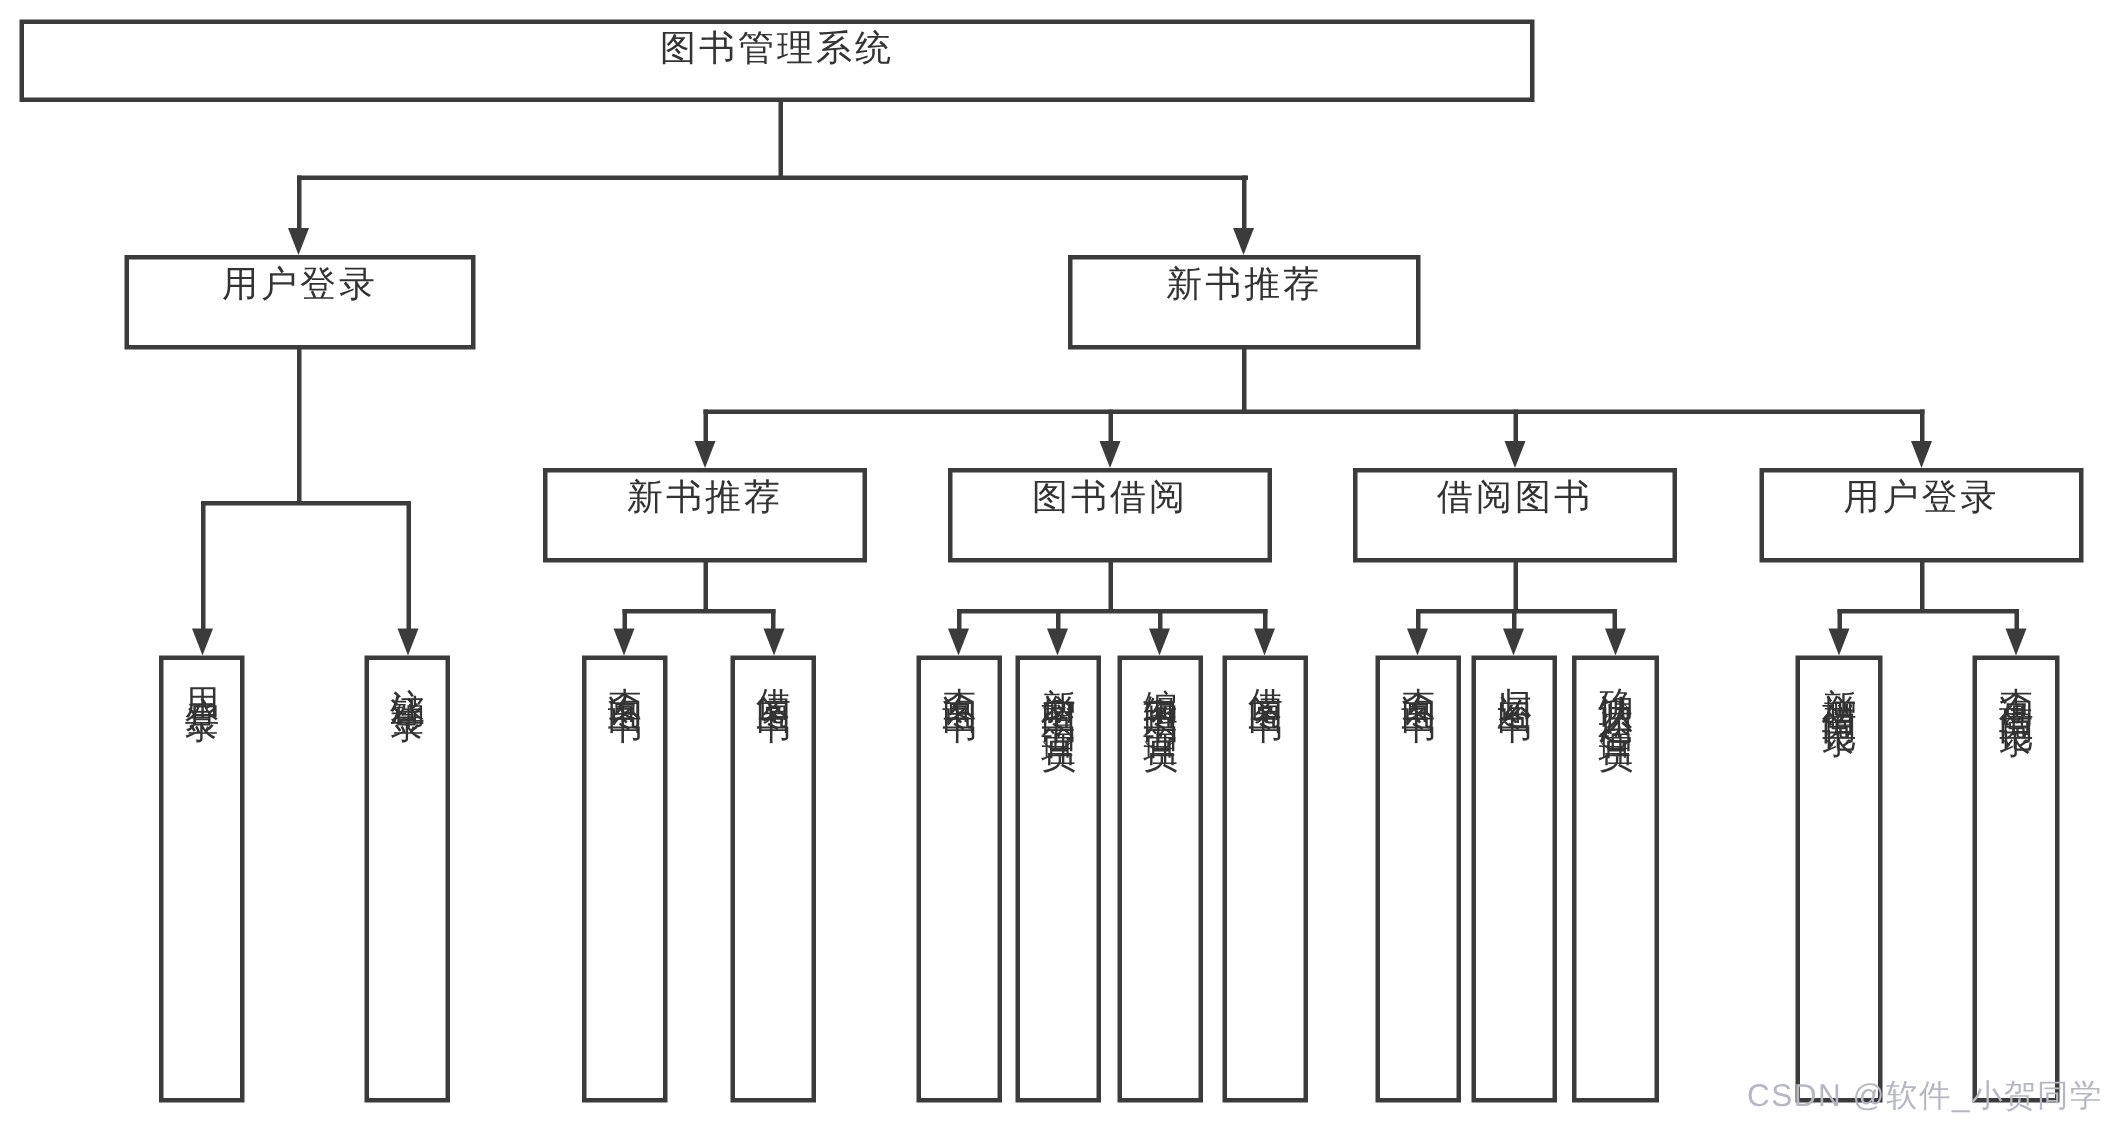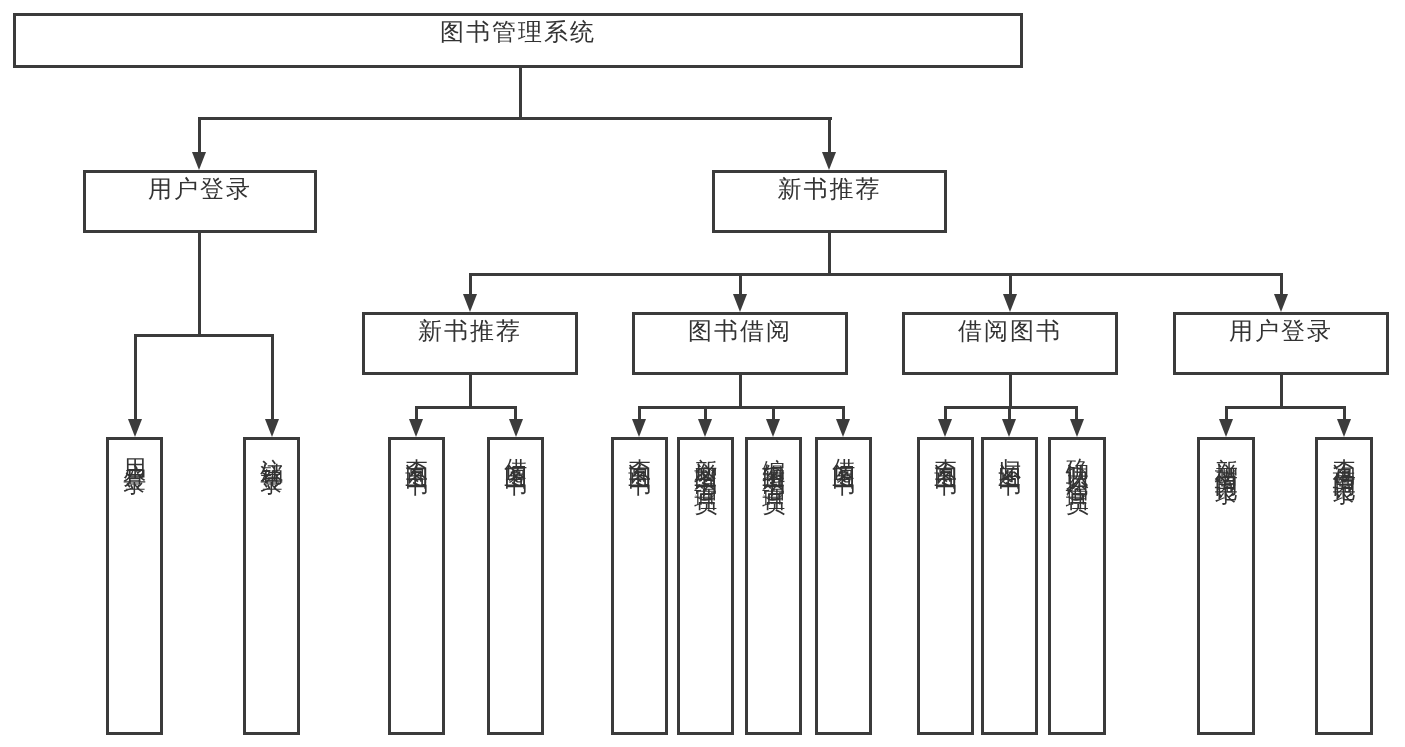--- a/index.html
+++ b/index.html
@@ -157,14 +157,15 @@
     <span class="vtext">确认归还（管理员）</span>
   </div>
 
   <div class="box leaf" style="left:1197px;width:58px">
     <span class="vtext">新增借阅记录</span>
   </div>
   <div class="box leaf" style="left:1315px;width:58px">
     <span class="vtext">查询借阅记录</span>
   </div>
 
+  <div class="watermark">CSDN @软件_小贺同学</div>
 
 </div>
 
 </body></html>

